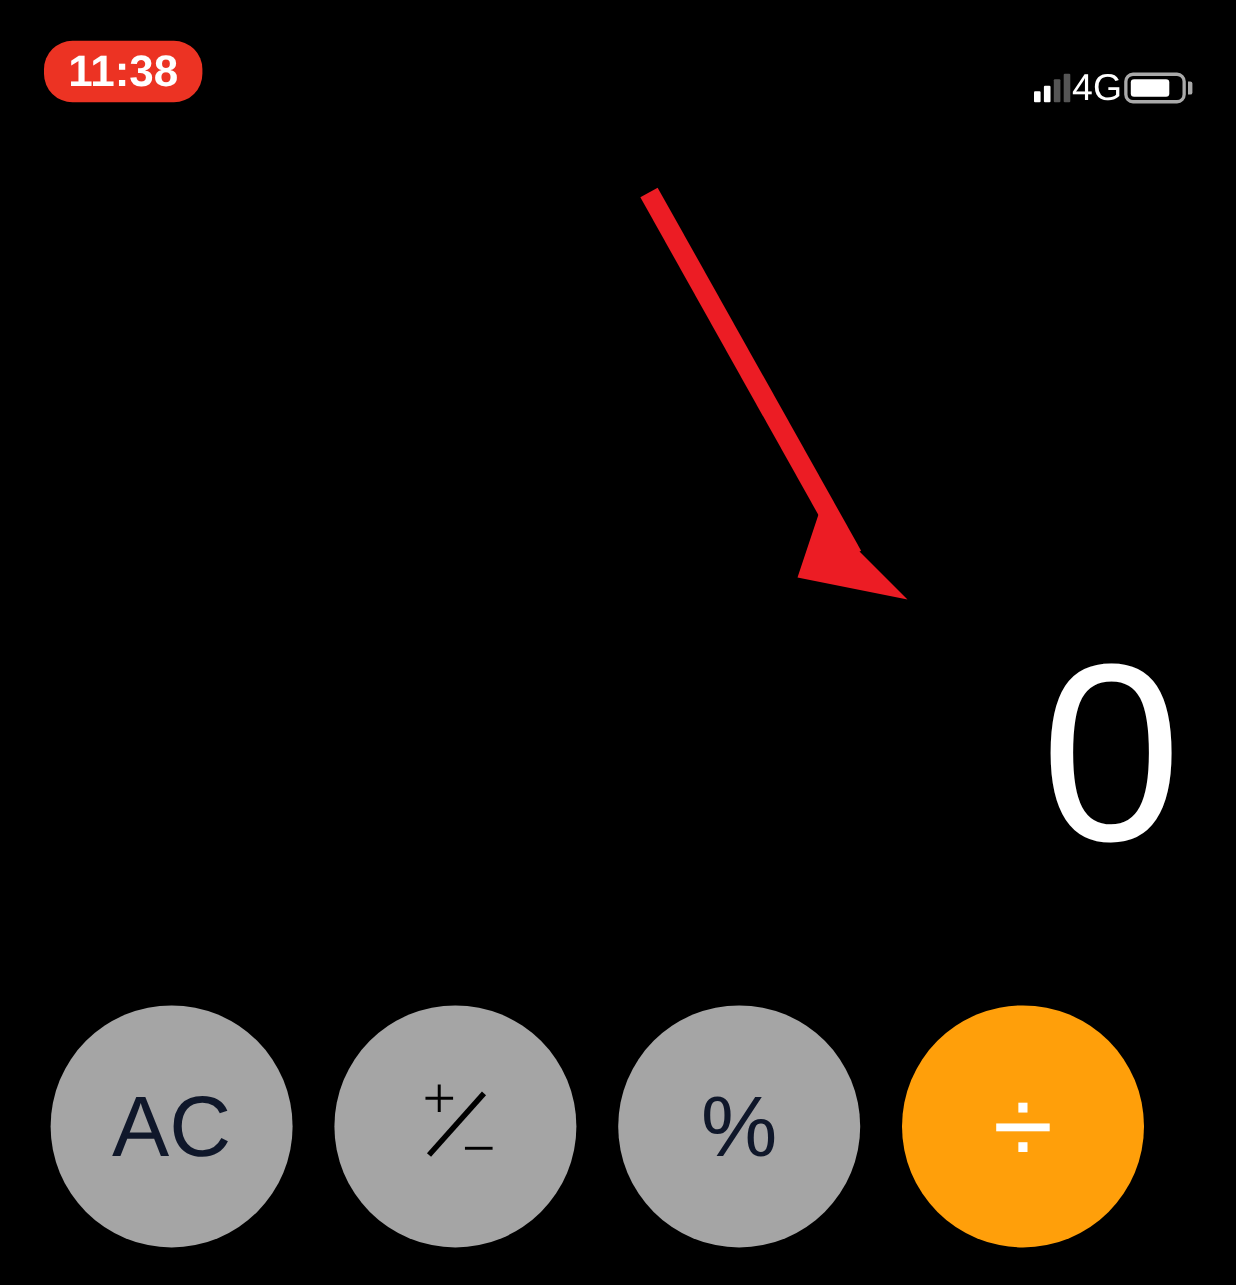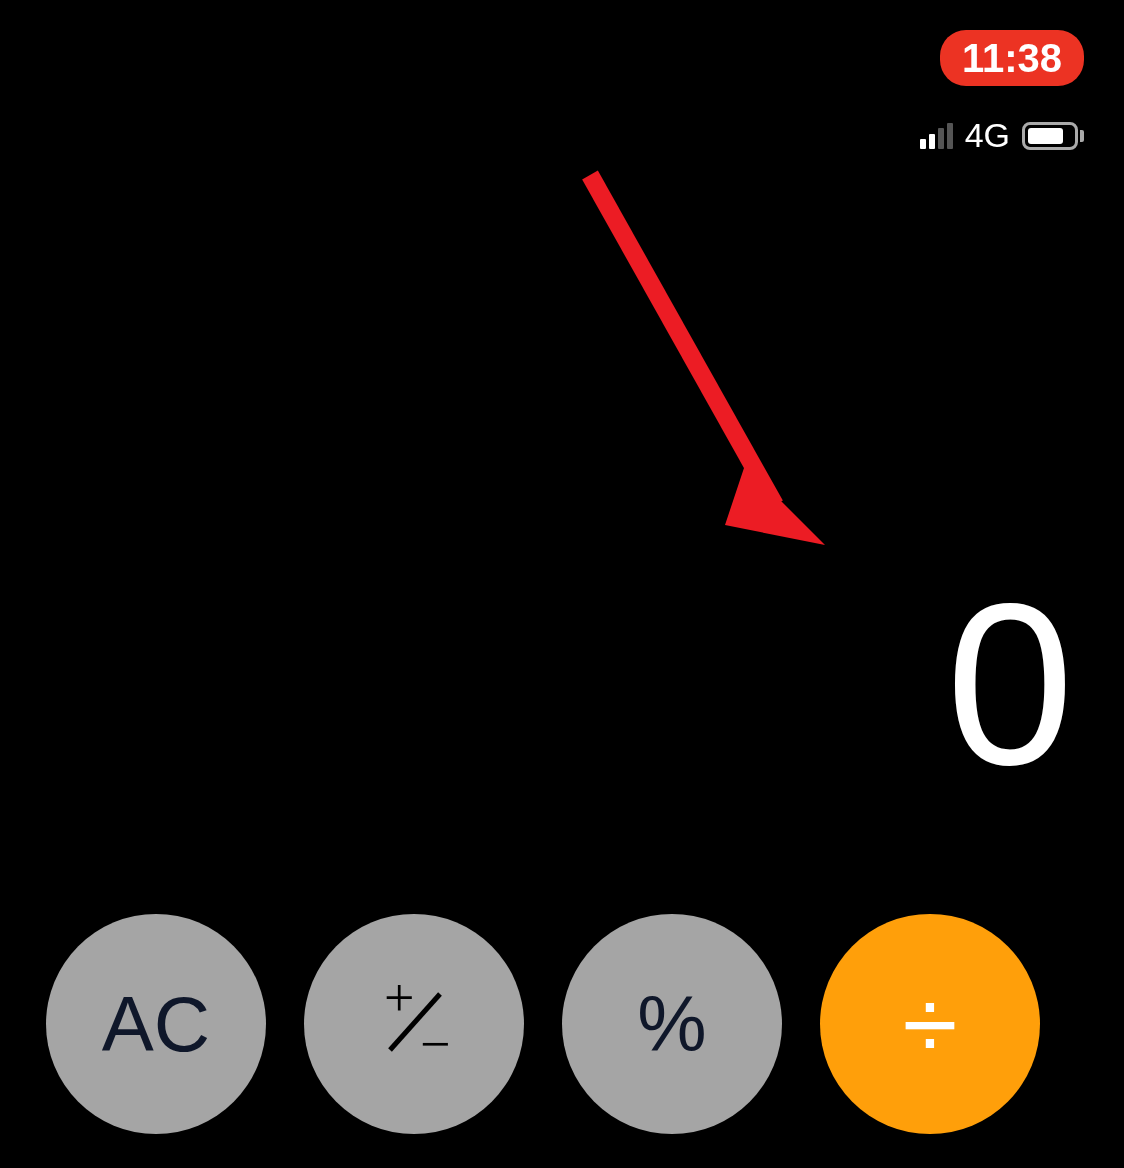--- a/index.html
+++ b/index.html
@@ -16,37 +16,35 @@
       overflow: hidden;
     }
     .status-bar {
       position: absolute;
       top: 0;
       left: 0;
       right: 0;
       height: 100px;
       display: flex;
       justify-content: space-between;
-      align-items: flex-end;
+      align-items: center;
       padding: 30px 40px 0 40px;
-      flex-direction: column;
     }
     .time-pill {
       background: #ec3323;
       color: #fff;
       font-size: 40px;
       font-weight: 600;
       padding: 6px 22px;
       border-radius: 26px;
       line-height: 1.1;
     }
     .status-right {
       display: flex;
       align-items: center;
-      gap: 10px;
       margin-top: 30px;
     }
     .signal-bars {
       display: flex;
       align-items: flex-end;
       gap: 3px;
       height: 26px;
     }
     .bar {
       width: 6px;

